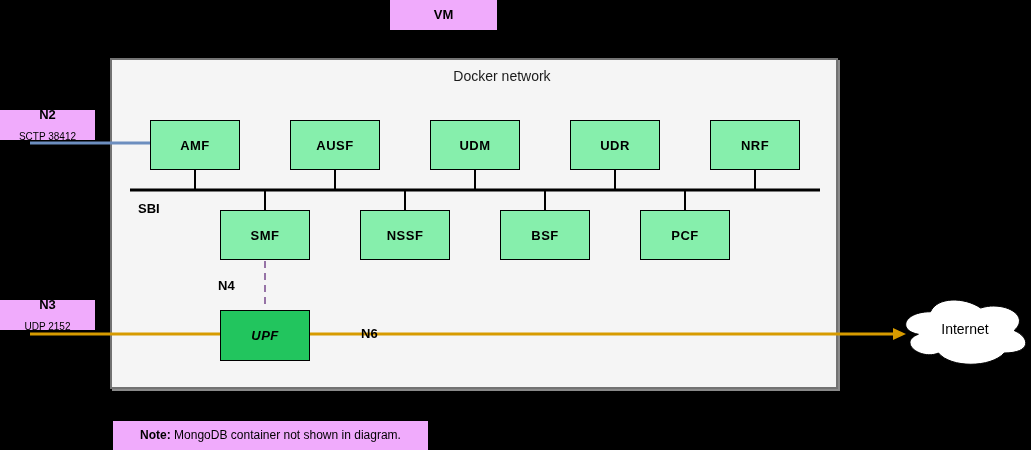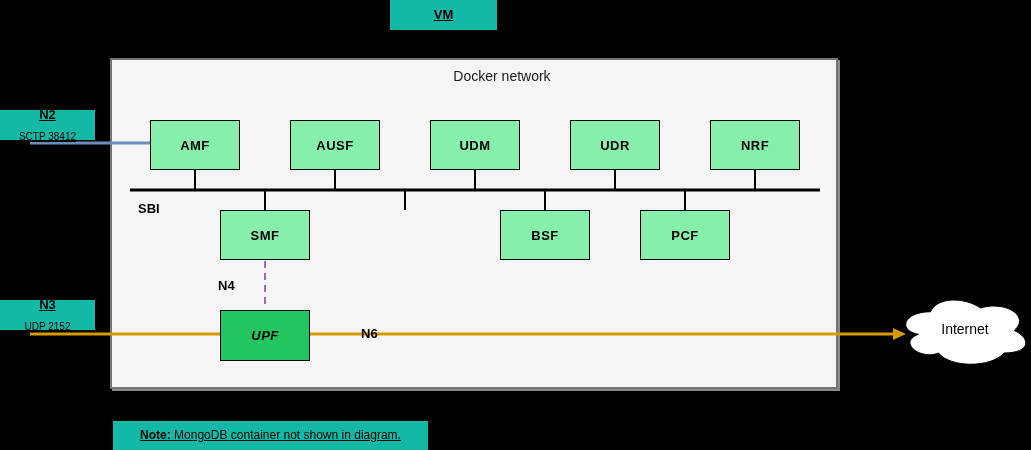--- a/index.html
+++ b/index.html
@@ -10,27 +10,26 @@
   }
   .canvas {
     position: relative;
     width: 1031px;
     height: 450px;
     background: #000;
     overflow: hidden;
   }
   .label-box {
     position: absolute;
-    background: #14b8a6;
+    background: #f0abfc;
     display: flex;
     flex-direction: column;
     align-items: center;
     justify-content: center;
     line-height: 1.1;
-    text-decoration: underline;
   }
   .vm-box {
     left: 390px; top: 0; width: 107px; height: 30px;
     font-weight: bold; font-size: 13px; color: #000;
   }
   .docker-box {
     position: absolute;
     left: 110px; top: 58px; width: 724px; height: 327px;
     background: #f5f5f5;
     border: 2px solid #737373;
@@ -132,20 +131,21 @@
 
   <div class="floating-label" style="left:138px; top:201px;">SBI</div>
 
   <div class="nf" style="left:150px; top:120px;">AMF</div>
   <div class="nf" style="left:290px; top:120px;">AUSF</div>
   <div class="nf" style="left:430px; top:120px;">UDM</div>
   <div class="nf" style="left:710px; top:120px;">NRF</div>
   <div class="nf" style="left:570px; top:120px;">UDR</div>
 
   <div class="nf" style="left:220px; top:210px;">SMF</div>
+  <div class="nf" style="left:360px; top:210px;">NSSF</div>
   <div class="nf" style="left:500px; top:210px;">BSF</div>
   <div class="nf" style="left:640px; top:210px;">PCF</div>
 
   <div class="nf upf" style="left:220px; top:310px; height:49px;">UPF</div>
 
   <div class="floating-label" style="left:218px; top:278px;">N4</div>
   <div class="floating-label" style="left:361px; top:306px;margin-top:20px;">N6</div>
 
   <div class="label-box iface-tag" style="left:0; top:110px;">
     <div class="iface-name">N2</div>

